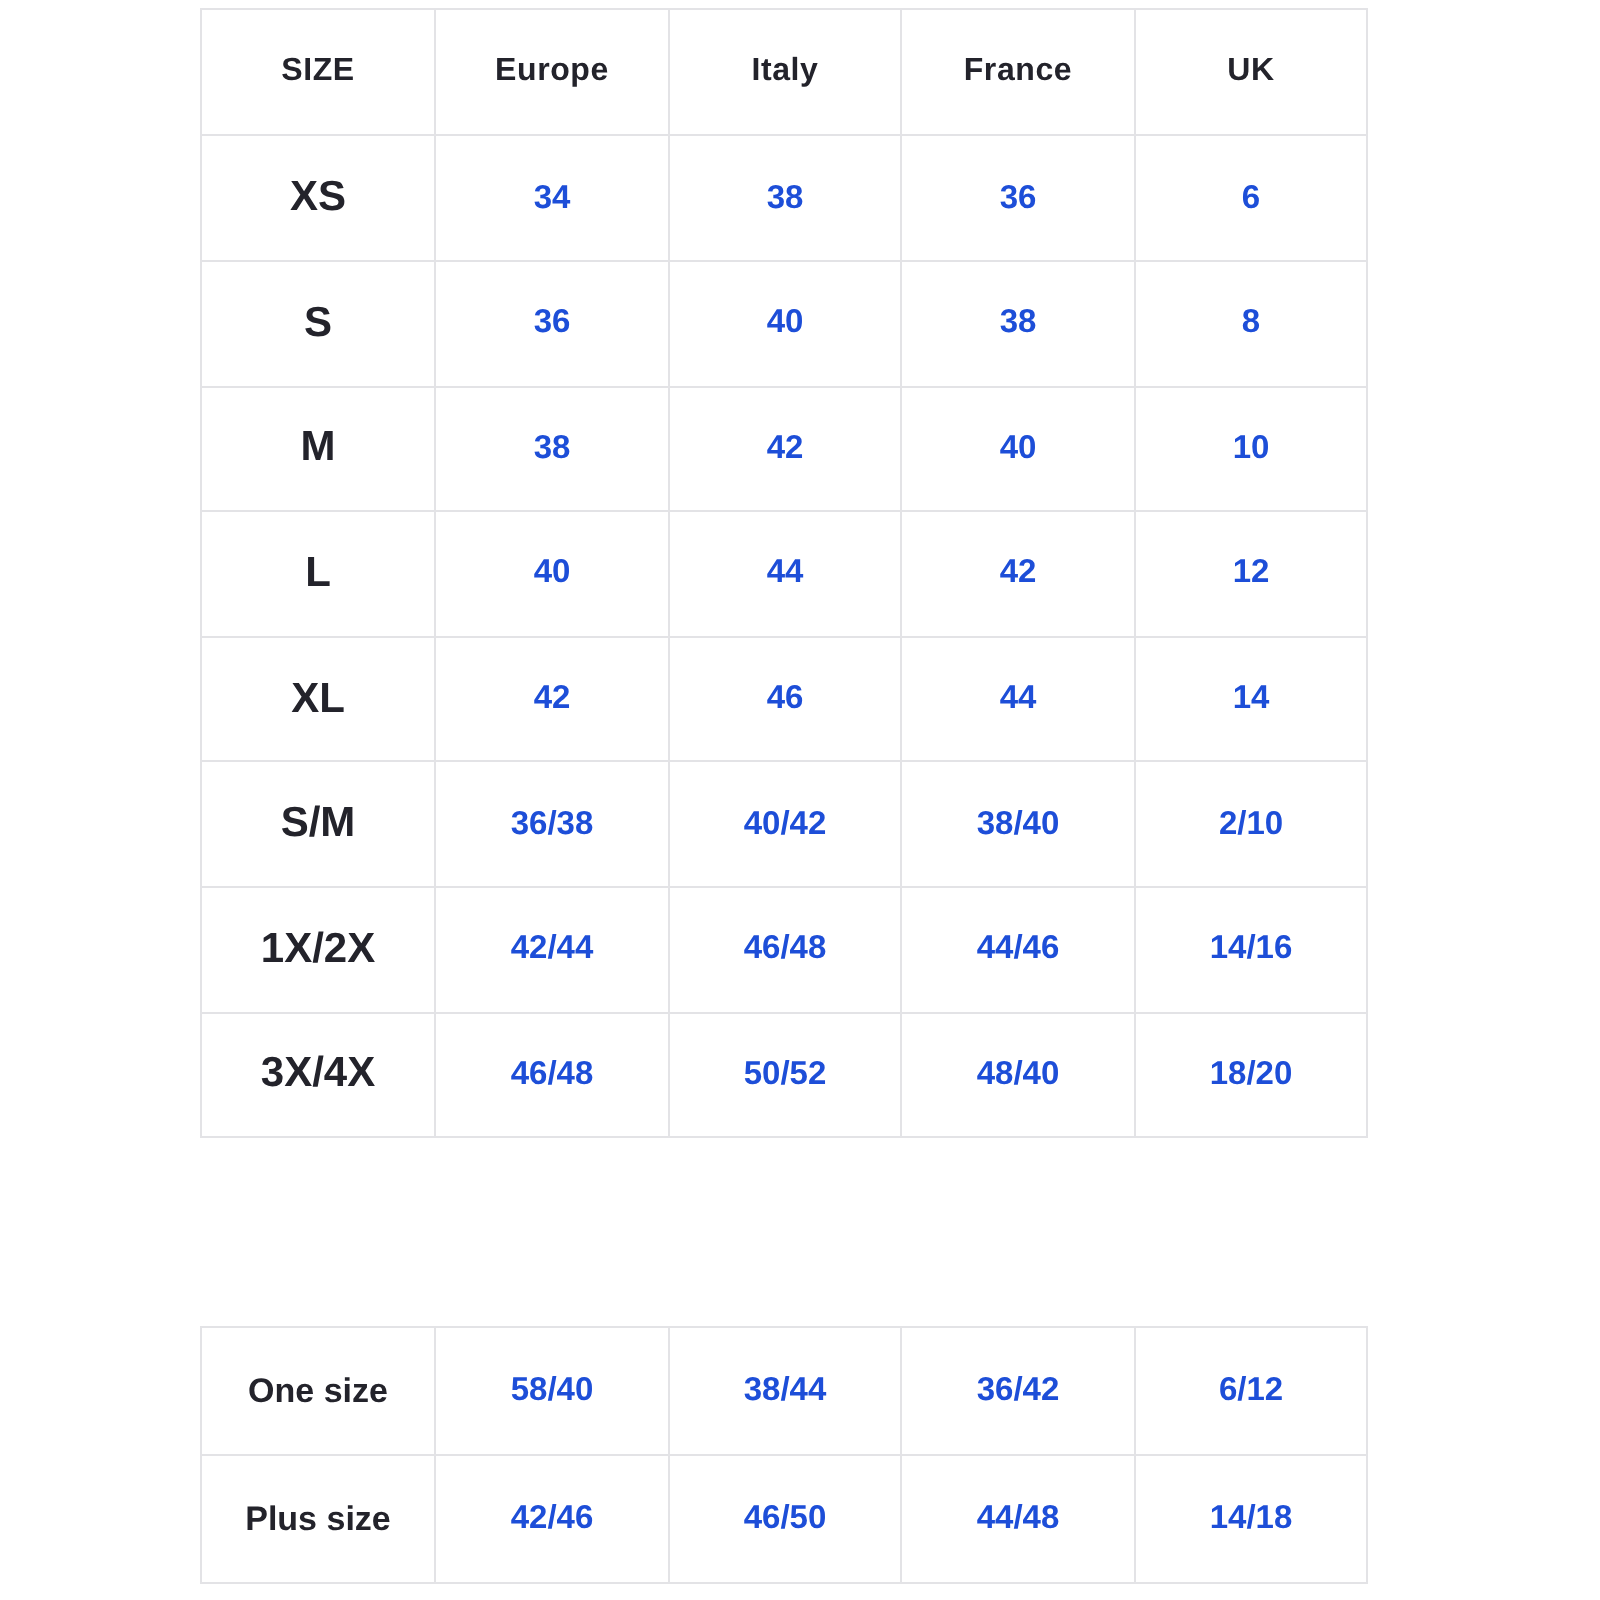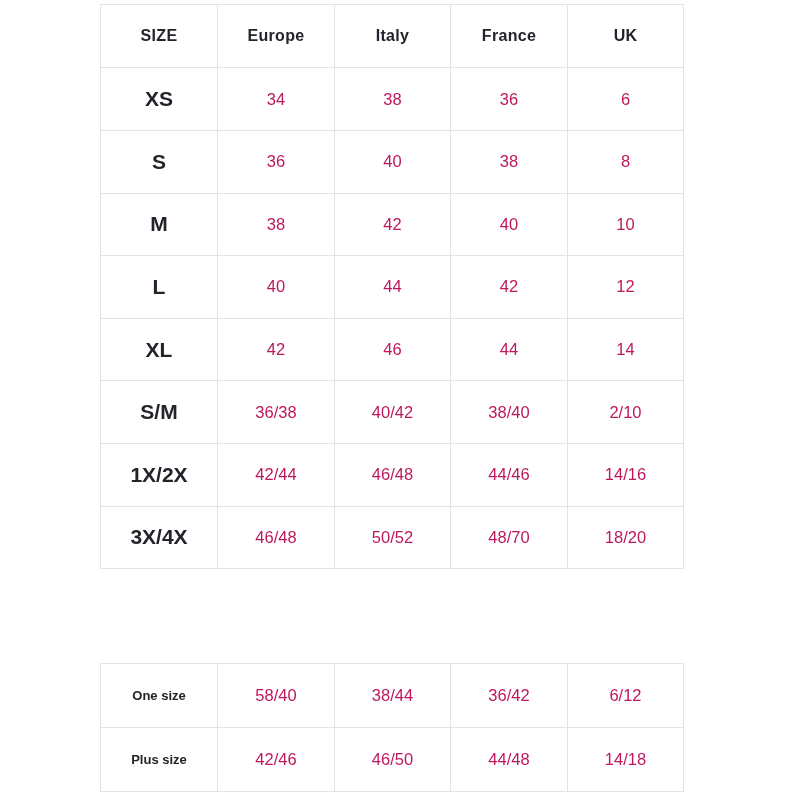--- a/index.html
+++ b/index.html
@@ -28,44 +28,44 @@
 
   table.size-table {
     border-collapse: collapse;
     width: 583px;
     table-layout: fixed;
   }
   table.size-table td, table.size-table th {
     border: 1px solid #e3e3e6;
     text-align: center;
     vertical-align: middle;
-    font-weight: normal;
+    font-weight: bold;
     font-size: 16.5px;
-    color: #be185d;
+    color: #1d4ed8;
     padding: 0;
   }
   
   col.c0 { width: 117px; }
   col.c1 { width: 117px; }
   col.c2 { width: 116px; }
   col.c3 { width: 117px; }
   col.c4 { width: 116px; }
 
   #main-table tr { height: 62.6px; }
   #main-table tr:first-child { height: 63px; }
   #secondary-table tr { height: 64px; }
 
   table.size-table th,
   table.size-table td.rowhead {
     font-weight: bold;
     color: #23232b;
     font-size: 21px;
   }
   table.size-table th { font-size: 16px; letter-spacing: .3px; }
-  #secondary-table td.rowhead { font-size: 13px; }
+  #secondary-table td.rowhead { font-size: 17px; }
 </style>
 </head>
 <body>
 
 <div class="page">
 
   <div class="table-wrap" id="main-table-wrap">
     <table class="size-table" id="main-table">
       <colgroup>
         <col class="c0">
@@ -130,21 +130,21 @@
           <td class="rowhead">1X/2X</td>
           <td>42/44</td>
           <td>46/48</td>
           <td>44/46</td>
           <td>14/16</td>
         </tr>
         <tr>
           <td class="rowhead">3X/4X</td>
           <td>46/48</td>
           <td>50/52</td>
-          <td>48/70</td>
+          <td>48/40</td>
           <td>18/20</td>
         </tr>
       </tbody>
     </table>
   </div>
 
   <div class="table-wrap" id="secondary-table-wrap">
     <table class="size-table" id="secondary-table">
       <colgroup>
         <col class="c0">

